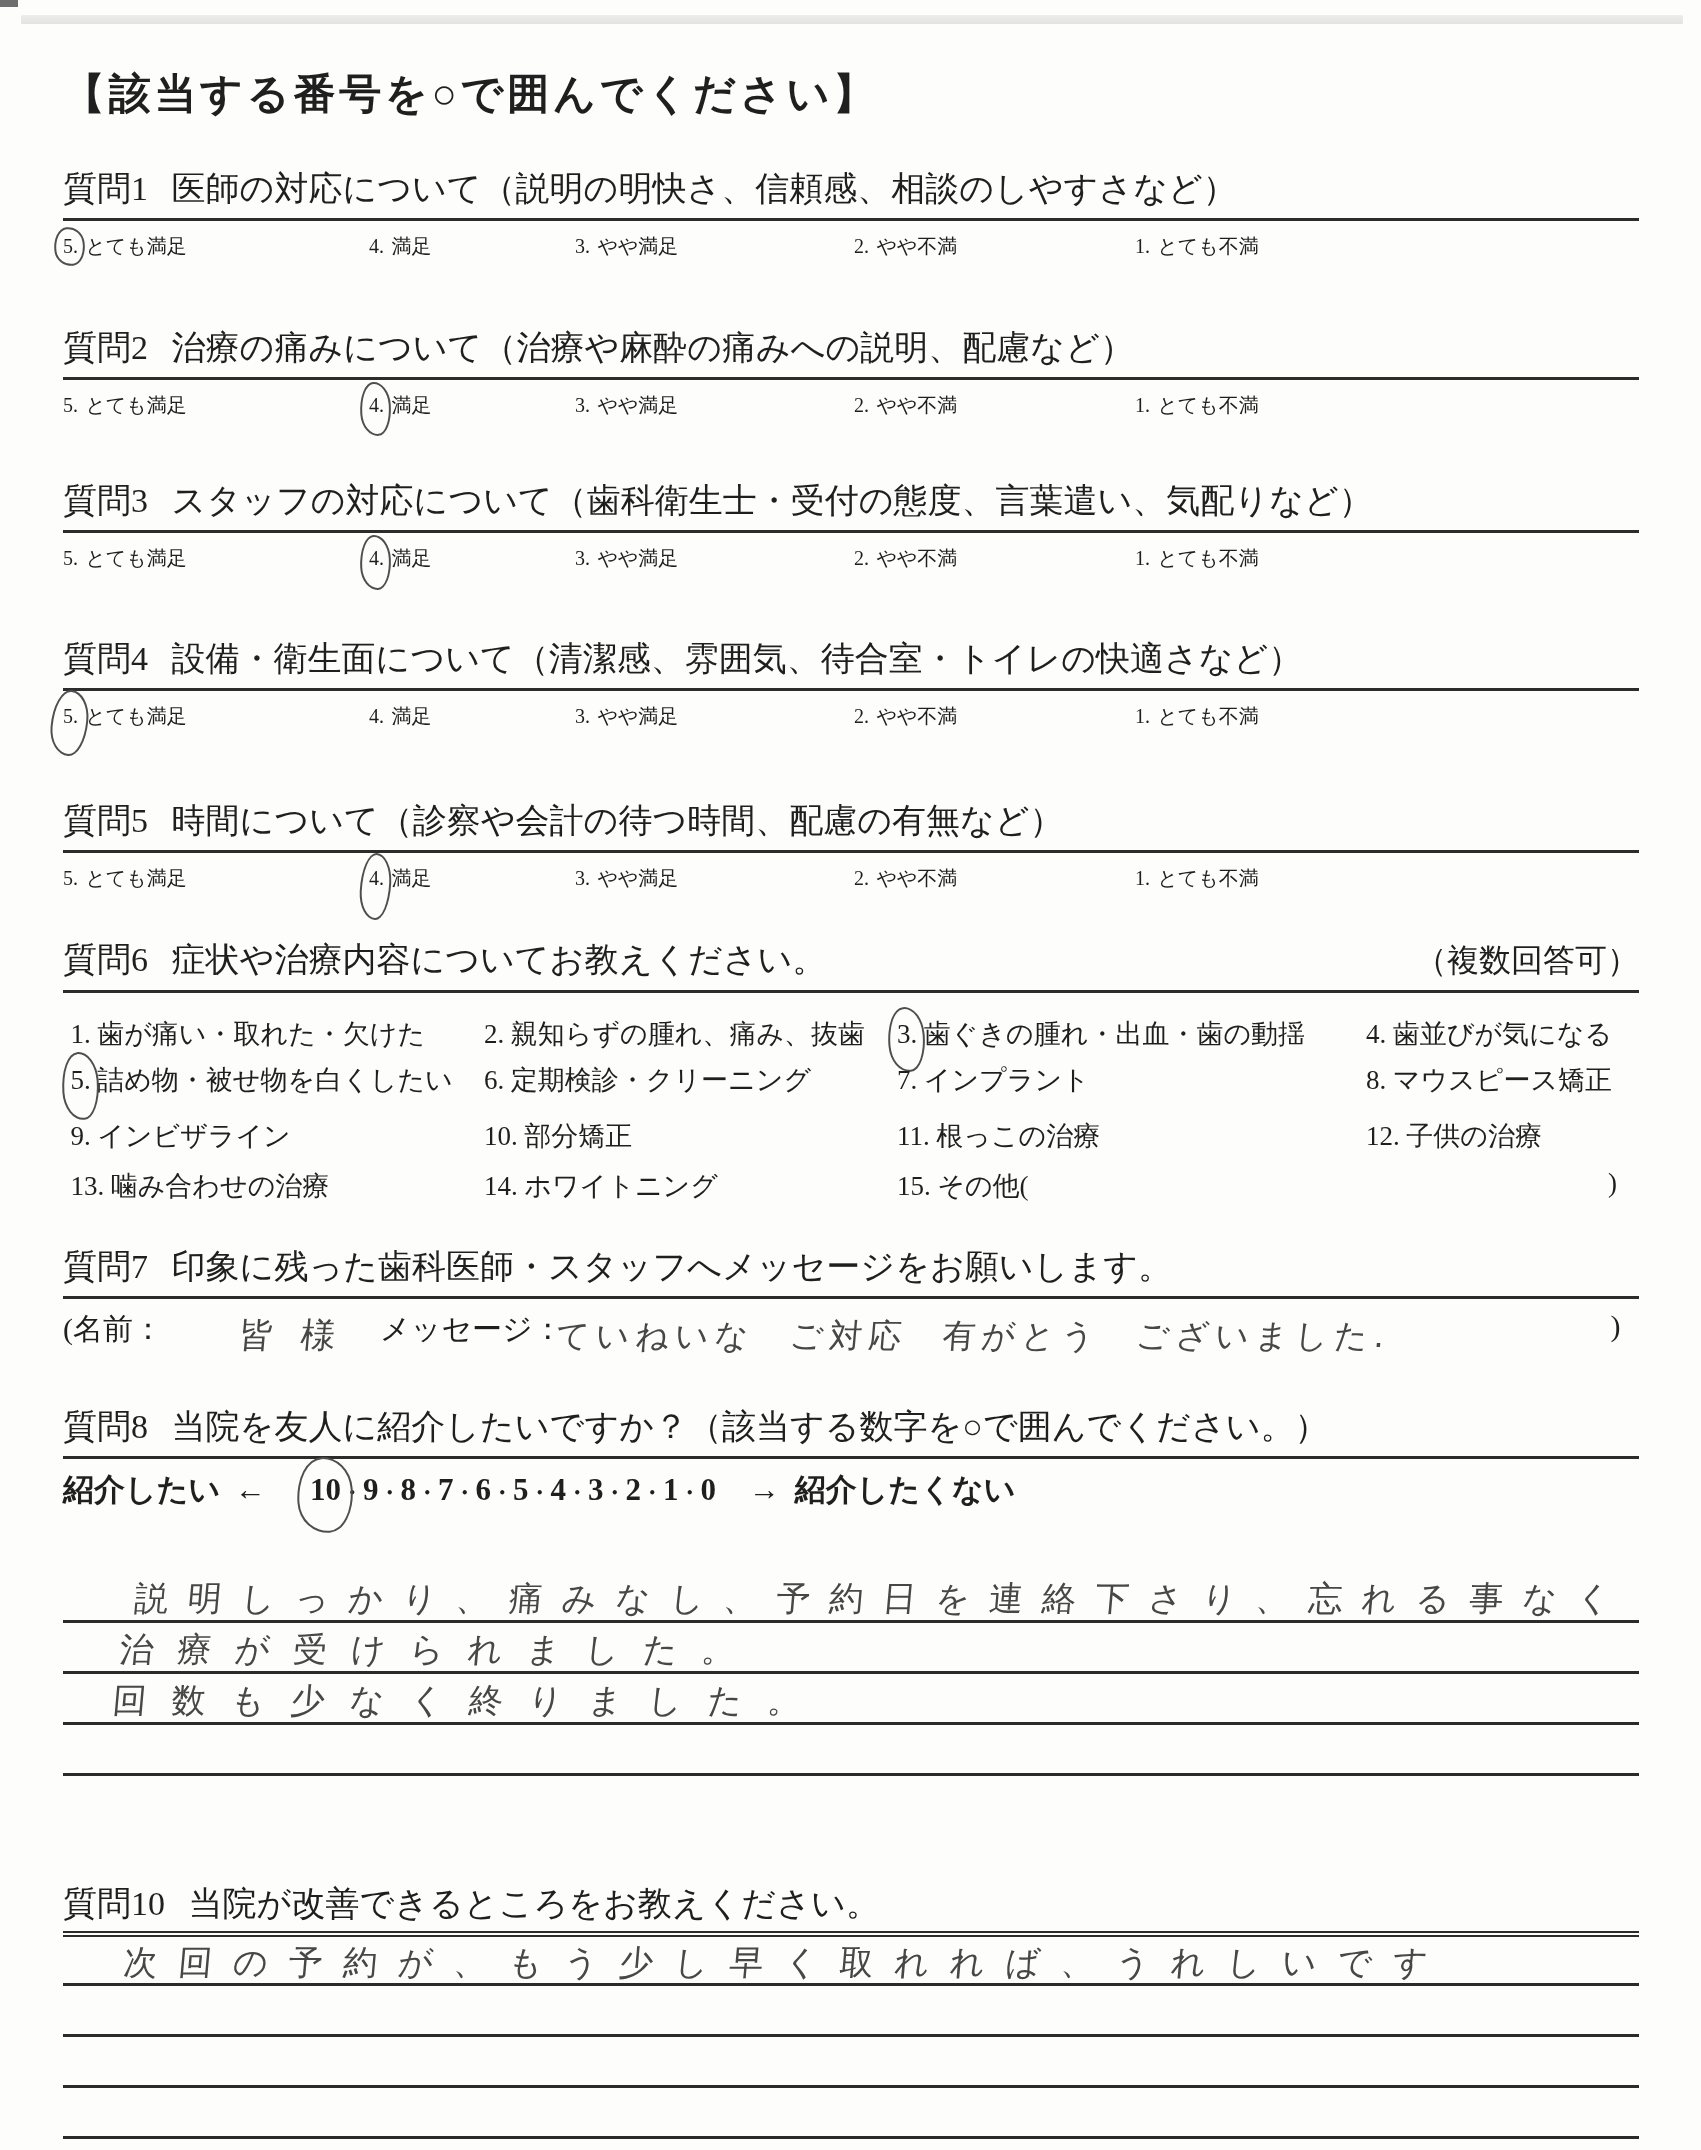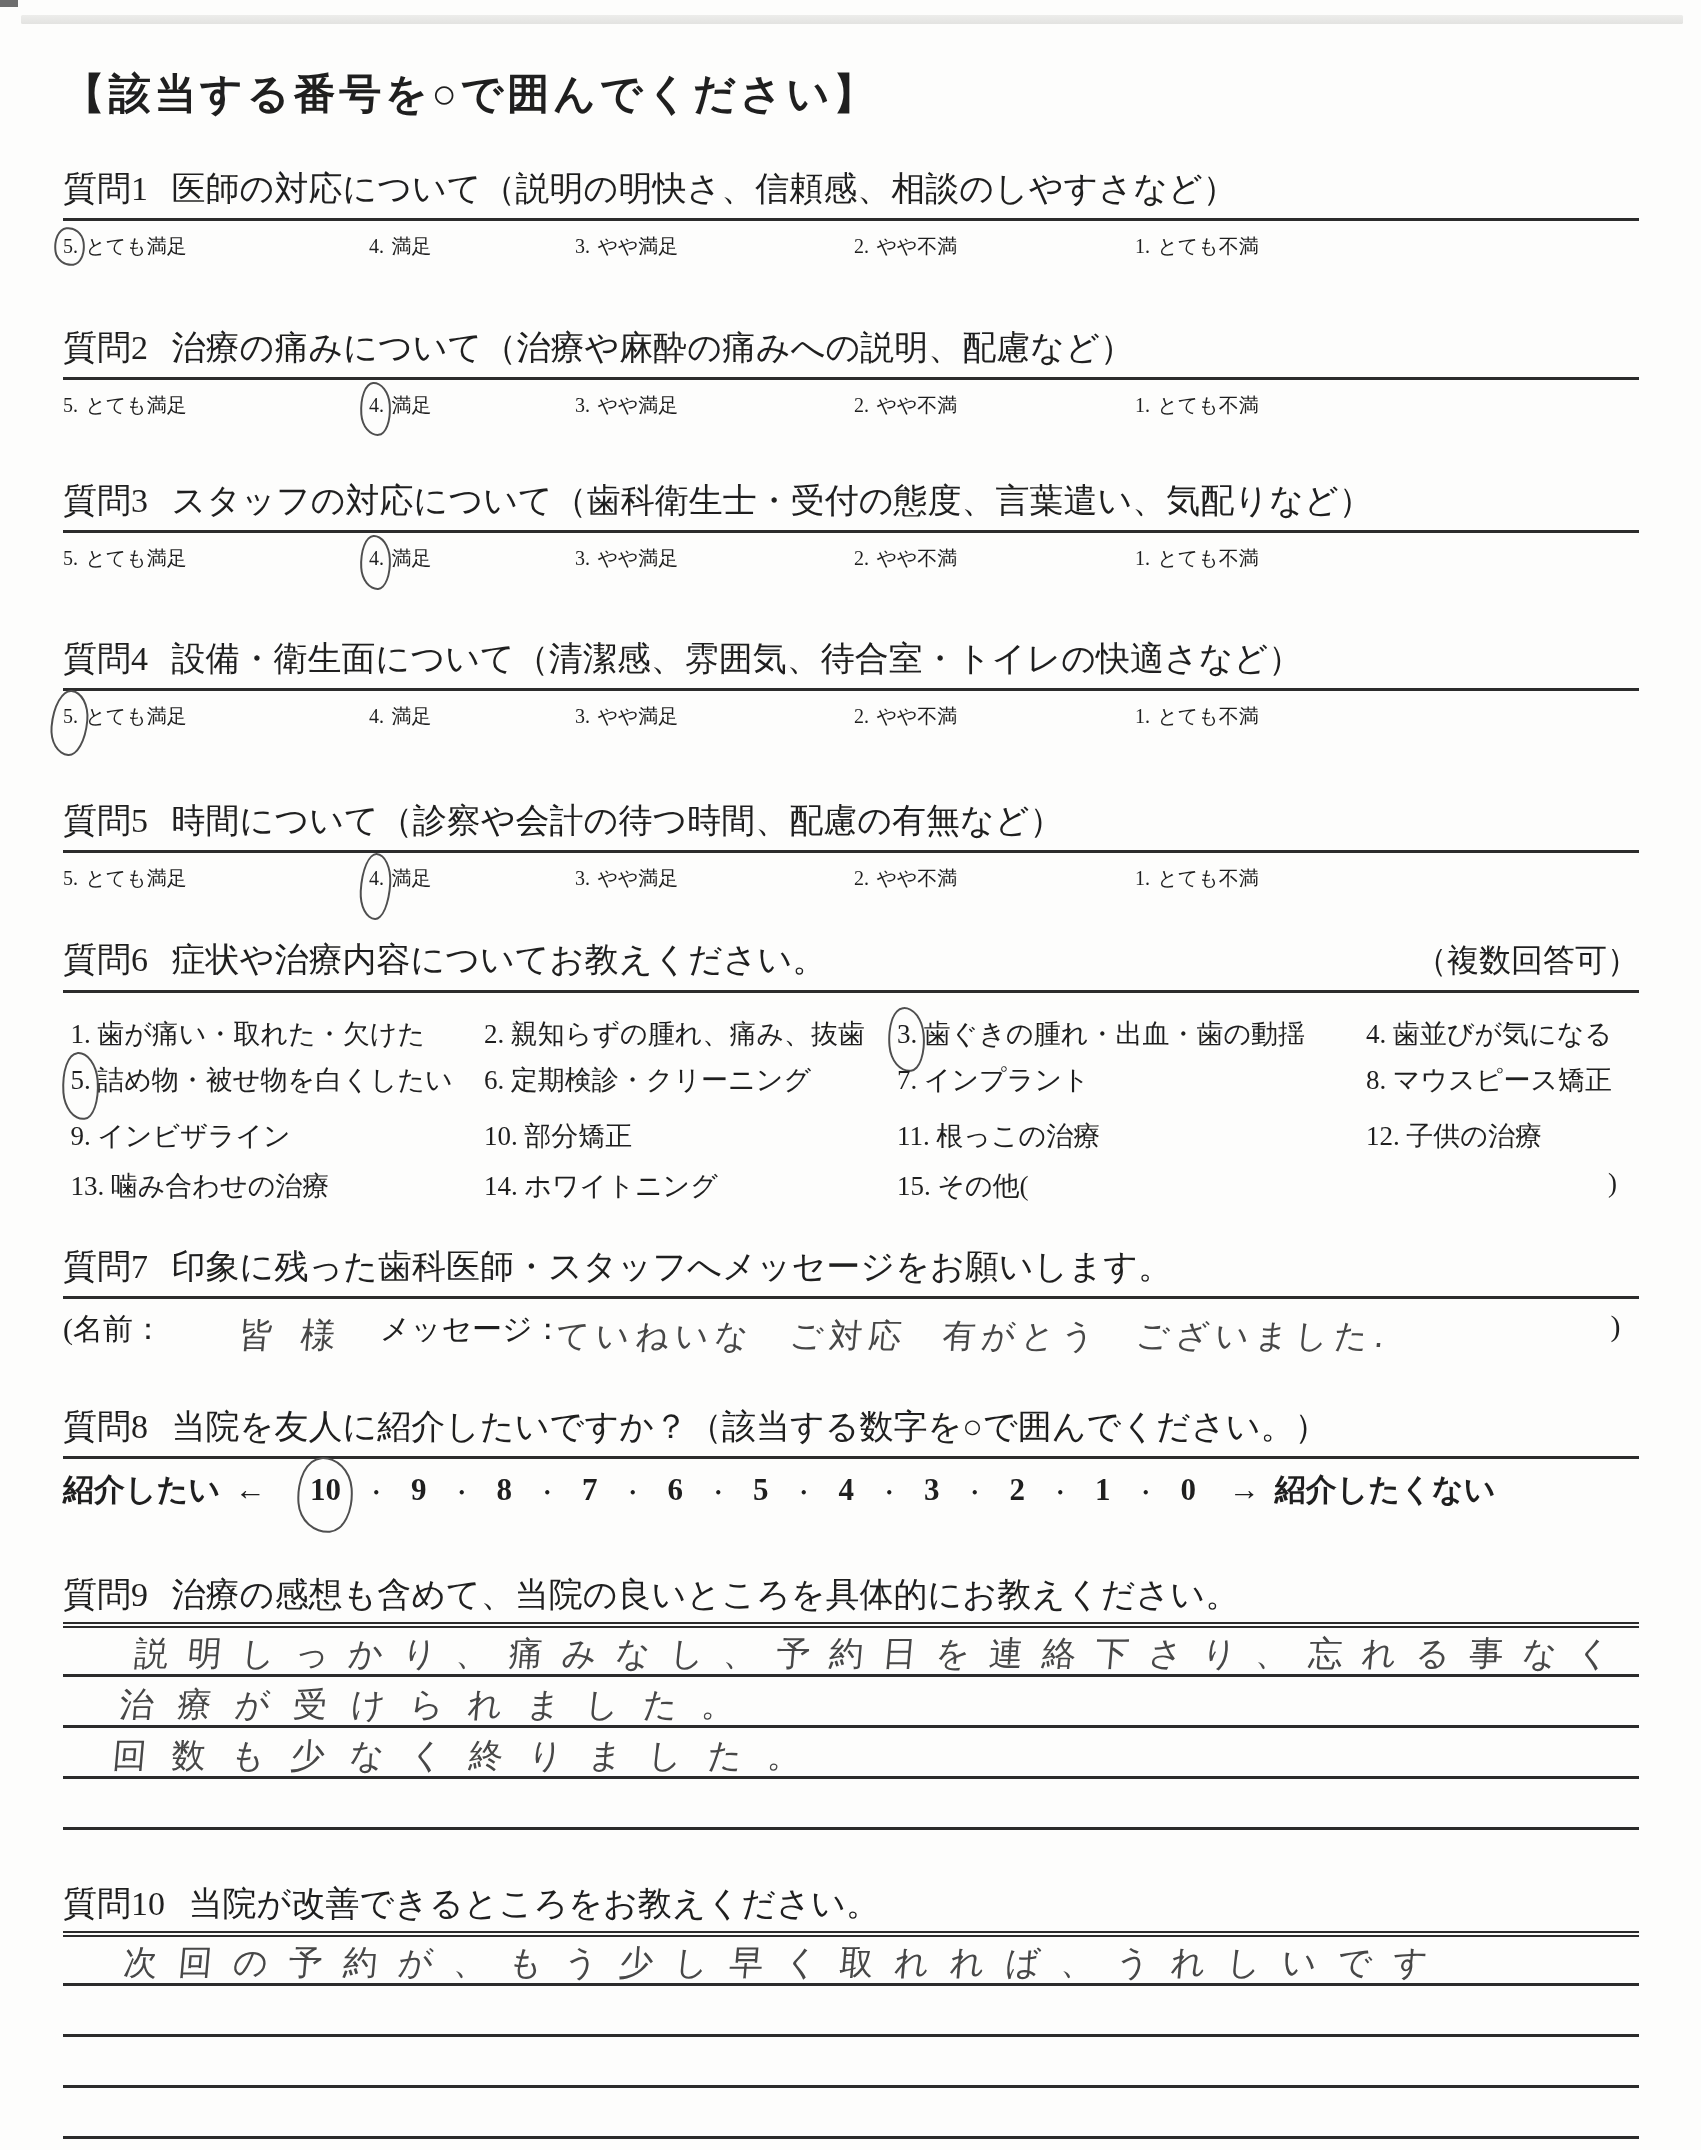--- a/index.html
+++ b/index.html
@@ -52,21 +52,21 @@
     transform:skewX(-5deg); transform-origin:left bottom;
   }
 
   .name-row { position:relative; height:56px; margin-top:10.3px; font-size:30px; }
   .pos { position:absolute; top:0; white-space:nowrap; }
   .hw-name { font-size:35px; letter-spacing:26.6px; top:3px; }
   .hw-msg  { font-size:33px; letter-spacing:5.9px; word-spacing:19px; top:4.4px; }
 
   .scale-row { display:flex; align-items:baseline; margin-top:10.3px; font-size:31px; white-space:nowrap;font-weight:bold; }
   .s-arrow { margin-left:14.8px; }
-  .tokens { display:flex; gap:24px; align-items:baseline; margin:0 33px 0 44px; }
+  .tokens { display:flex; align-items:baseline; margin:0 33px 0 44px; }
   .dot { font-size:22px; }
 
   .answers { }
   .ans-line { border-bottom:3px solid #2b2b2b; display:flex; align-items:flex-end; overflow:visible; }
   .ans-line.first { height:46px; }
   .ans-line + .ans-line { height:48px; }
   .ans-text { font-size:34px; line-height:1.05; padding-bottom:3px; white-space:nowrap; }
 </style>
 </head>
 <body>
@@ -220,24 +220,20 @@
         <span class="score">1</span>
         <span class="dot">・</span>
         <span class="score">0</span>
       </span>
       <span>→</span>
       <span style="margin-left:14.8px">紹介したくない</span>
     </div>
   </section>
 
   <section class="q free" style="top:1574px;height:266px">
-    <div class="q-head">
-      <span class="q-label">質問9</span>
-      <span class="q-topic">治療の感想も含めて、当院の良いところを具体的にお教えください。</span>
-    </div>
     <div class="answers">
       <div class="ans-line first">
           <span class="hw ans-text" style="padding-left:70px;letter-spacing:19px">説明しっかり、痛みなし、予約日を連絡下さり、忘れる事なく</span>
         </div>
       <div class="ans-line">
           <span class="hw ans-text" style="padding-left:55px;letter-spacing:23.6px">治療が受けられました。</span>
         </div>
       <div class="ans-line">
           <span class="hw ans-text" style="padding-left:48px;letter-spacing:25px">回数も少なく終りました。</span>
         </div>

